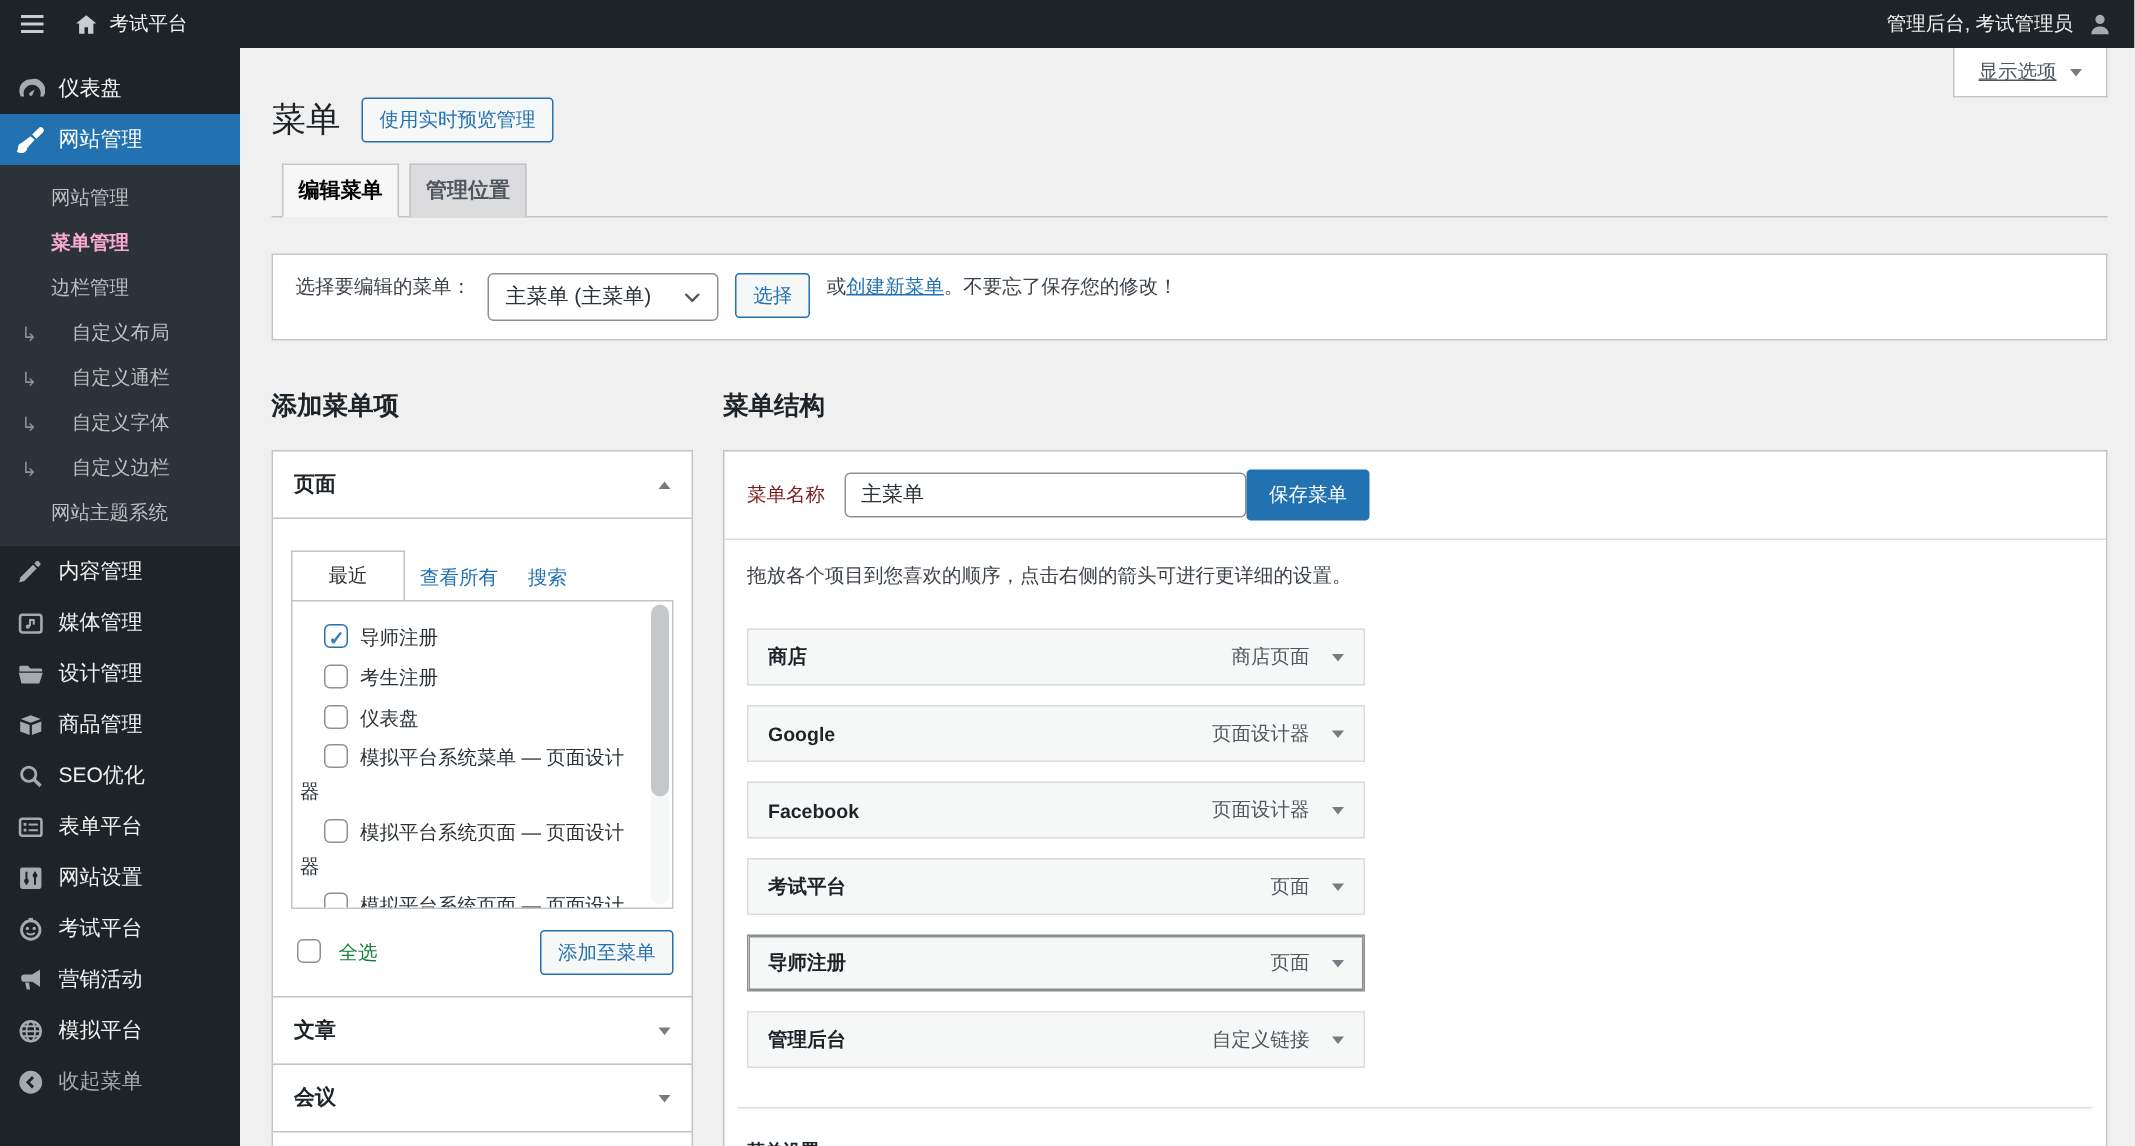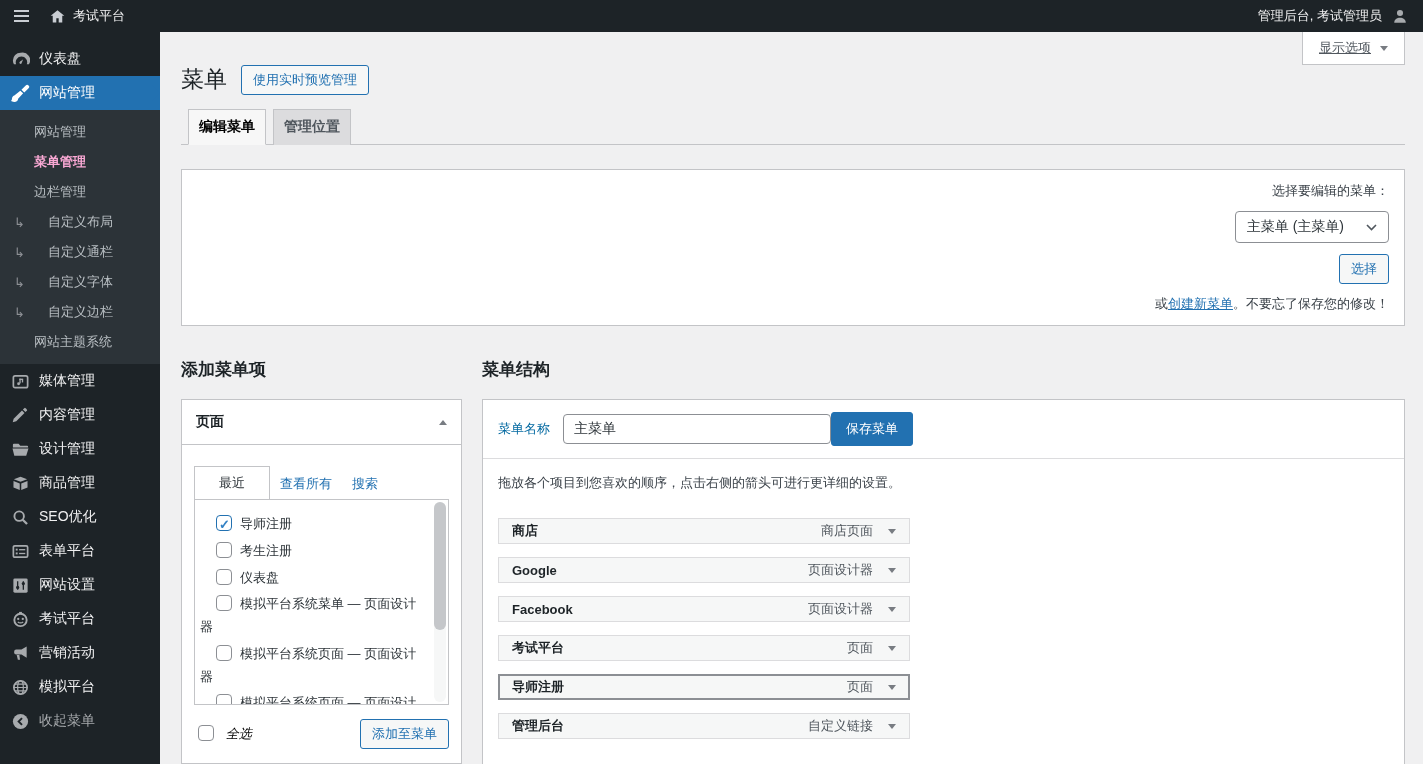--- a/index.html
+++ b/index.html
@@ -78,22 +78,22 @@
   }
   .nav-tabs { margin-top:14px; border-bottom:1px solid #c3c4c7; padding-left:7px; display:flex; }
   .nav-tab {
     padding:8px 10px; border:1px solid #c3c4c7; border-bottom:none; margin-right:7px;
     background:#dcdcde; color:#50575e; font-size:14px; font-weight:bold;
     margin-bottom:-1px; cursor:pointer;
   }
   .nav-tab.active { background:#f7f7f7; color:#000; border-bottom:1px solid #f7f7f7; }
   .menu-select-box {
     margin-top:24px; background:#fff; border:1px solid #c3c4c7;
-    padding:12px 15px; display:flex; align-items:flex-end; gap:11px;
-    font-size:13px; color:#3c434a;flex-direction:column;
+    padding:12px 15px; display:flex; align-items:flex-start; gap:11px;
+    font-size:13px; color:#3c434a;
   }
   .fake-select {
     border:1px solid #8c8f94; border-radius:4px; background:#fff;
     padding:6px 11px; display:flex; align-items:center; gap:22px;
     font-size:14px; color:#2c3338; cursor:pointer;
   }
   a.link { color:#2271b1; text-decoration:underline; cursor:pointer; }
   
   .columns { display:flex; gap:20px; margin-top:34px; align-items:flex-start; }
   .col-left { width:281px; flex:none; }
@@ -131,34 +131,34 @@
   .scroll-track {
     position:absolute; top:2px; right:2px; bottom:2px; width:12px;
     background:#f6f7f7; border-radius:6px;
   }
   .scroll-thumb {
     position:absolute; top:0; right:0; width:12px; height:128px;
     background:#c5c7ca; border-radius:6px; cursor:pointer;
   }
   .select-all-row { display:flex; justify-content:space-between; align-items:center; margin-top:14px; }
   .select-all-row .cb { margin-left:4px; }
-  .select-all-label { color:#000000;font-style:italic; }
+  .select-all-label { color:#15803d; }
   
   .structure-box { background:#fff; border:1px solid #c3c4c7; height:520px; overflow:hidden; }
   .name-row { display:flex; align-items:center; padding:12px 15px; border-bottom:1px solid #dcdcde; }
-  .name-label { font-size:13px; color:#0369a1; margin-right:13px; }
+  .name-label { font-size:13px; color:#7f1d1d; margin-right:13px; }
   .name-input {
     width:268px; border:1px solid #8c8f94; border-radius:4px; padding:6px 10px;
     font-size:14px; color:#2c3338; font-family:inherit; background:#fff;
   }
   .structure-body { padding:15px; }
   .instructions { font-size:13px; color:#3c434a; }
   .menu-items { width:412px; margin-top:26px; }
   .menu-item {
-    background:#f6f7f7; border:1px solid #dcdcde; height:26px;
+    background:#f6f7f7; border:1px solid #dcdcde; height:38px;
     display:flex; align-items:center; padding:0 13px; margin-bottom:13px; cursor:move;
   }
   .menu-item.highlighted { border-color:#8c8f94; box-shadow:inset 0 0 0 1px #8c8f94; }
   .mi-label { font-size:13px; font-weight:bold; color:#1d2327; }
   .mi-right { margin-left:auto; display:flex; align-items:center; gap:15px; }
   .mi-type { font-size:13px; color:#50575e; }
   .settings-divider { height:1px; background:#dcdcde; margin:26px -6px 0; }
   .settings-heading { font-size:12px; font-weight:bold; color:#1d2327; margin-top:20px; }
 </style>
 </head>
@@ -237,39 +237,39 @@
       <span class="sub-arrow">↳</span>
       <span>自定义边栏</span>
     </div>
     <div class="sb-sub-item">
       <span>网站主题系统</span>
     </div>
   </div>
 
   <div class="sb-item">
     <span class="sb-icon">
+      <svg width="18" height="18" viewBox="0 0 20 20" fill="#a7aaad">
+          <path d="M3 14.2L1.9 18.1 5.8 17 15 7.8l-2.8-2.8L3 14.2z"></path>
+          <path d="M13.2 4l2.8 2.8 1.6-1.6a1 1 0 0 0 0-1.4l-1.4-1.4a1 1 0 0 0-1.4 0L13.2 4z"></path>
+        </svg>
+    </span>
+    <span>内容管理</span>
+  </div>
+
+  <div class="sb-item">
+    <span class="sb-icon">
       <svg width="19" height="19" viewBox="0 0 20 20">
           <rect x="2.5" y="4" width="15" height="12.5" rx="1.8" fill="none" stroke="#a7aaad" stroke-width="1.8"></rect>
           <circle cx="8" cy="12.4" r="1.5" fill="#a7aaad"></circle>
           <rect x="8.8" y="7" width="1.4" height="5" fill="#a7aaad"></rect>
           <rect x="8.8" y="7" width="4" height="1.4" fill="#a7aaad"></rect>
           <rect x="11.4" y="8" width="1.4" height="3" fill="#a7aaad"></rect>
         </svg>
     </span>
     <span>媒体管理</span>
-  </div>
-
-  <div class="sb-item">
-    <span class="sb-icon">
-      <svg width="18" height="18" viewBox="0 0 20 20" fill="#a7aaad">
-          <path d="M3 14.2L1.9 18.1 5.8 17 15 7.8l-2.8-2.8L3 14.2z"></path>
-          <path d="M13.2 4l2.8 2.8 1.6-1.6a1 1 0 0 0 0-1.4l-1.4-1.4a1 1 0 0 0-1.4 0L13.2 4z"></path>
-        </svg>
-    </span>
-    <span>内容管理</span>
   </div>
 
   <div class="sb-item">
     <span class="sb-icon">
       <svg width="19" height="19" viewBox="0 0 20 20" fill="#a7aaad">
           <path d="M2 5c0-.6.4-1 1-1h5l1.8 2H17c.6 0 1 .4 1 1v1H2V5z"></path>
           <path d="M1.6 9h16.8L16 16.5H3.5L1.6 9z"></path>
         </svg>
     </span>
     <span>设计管理</span>

